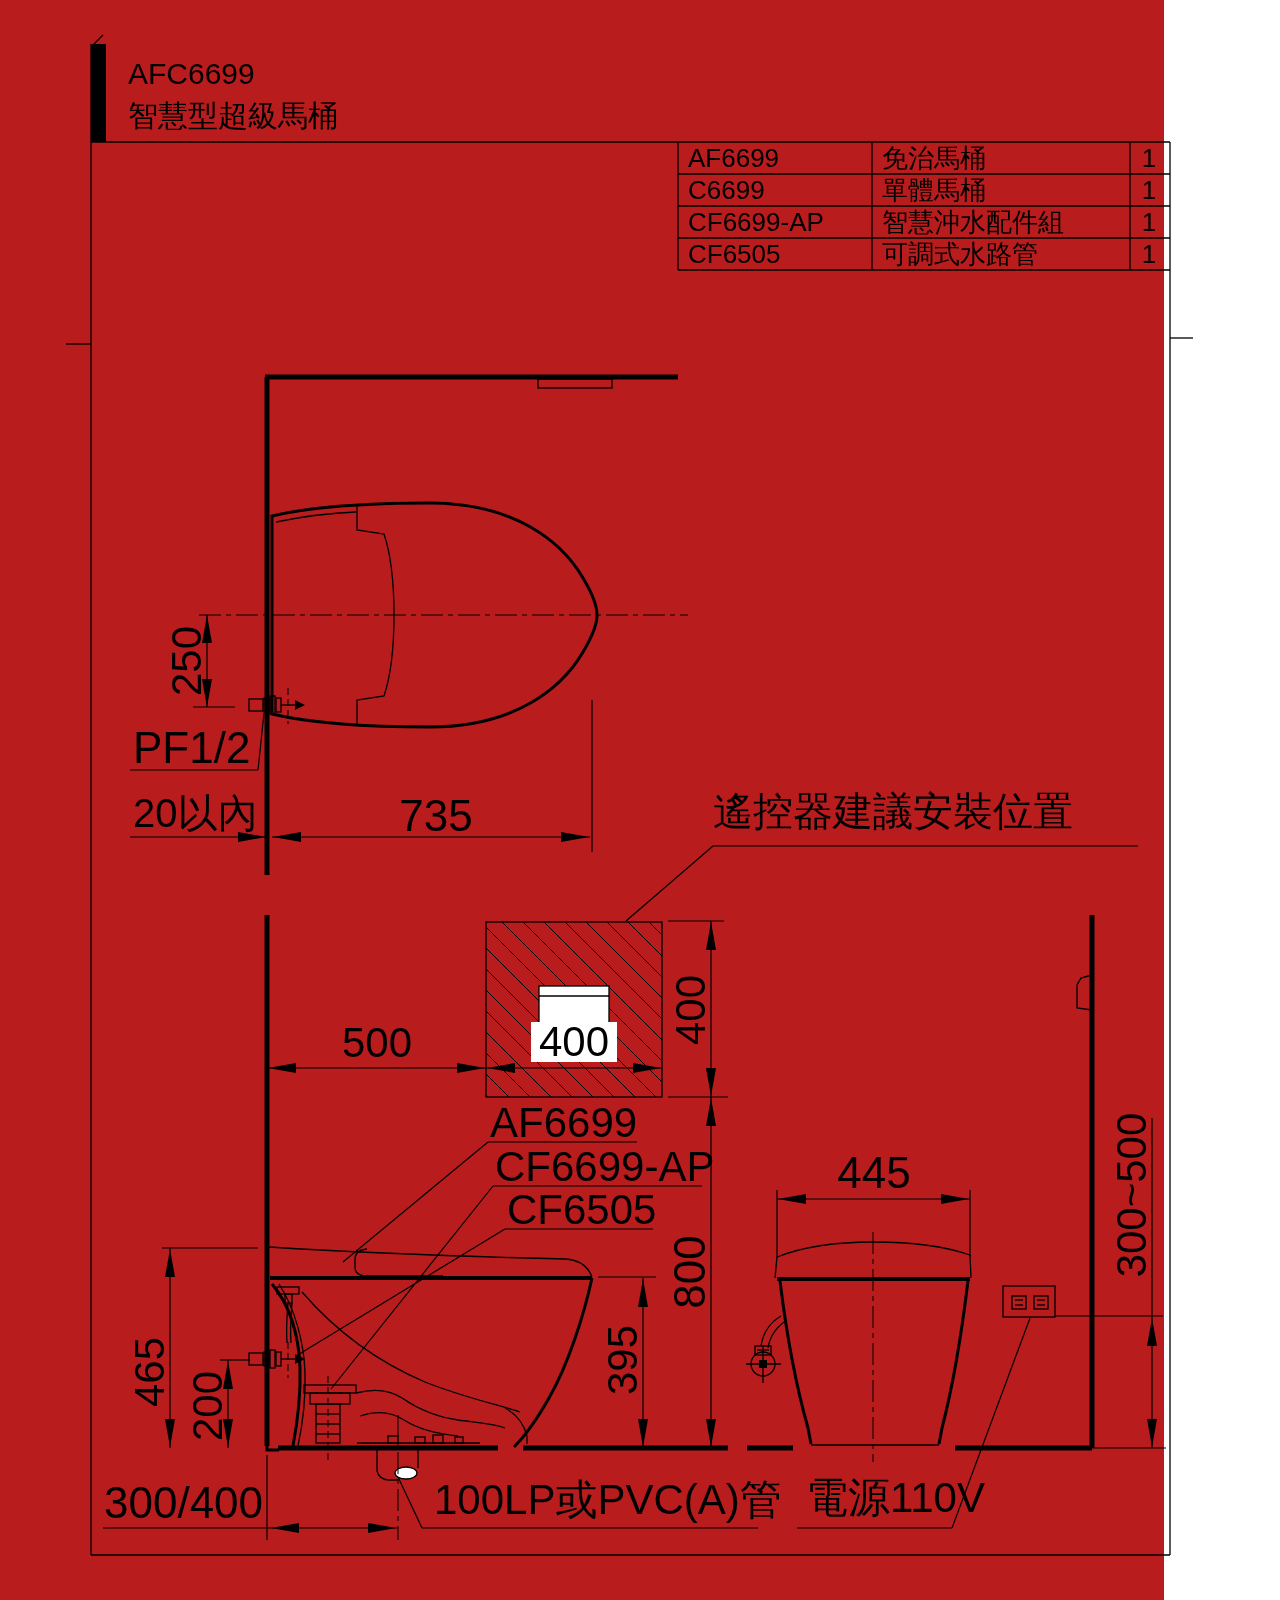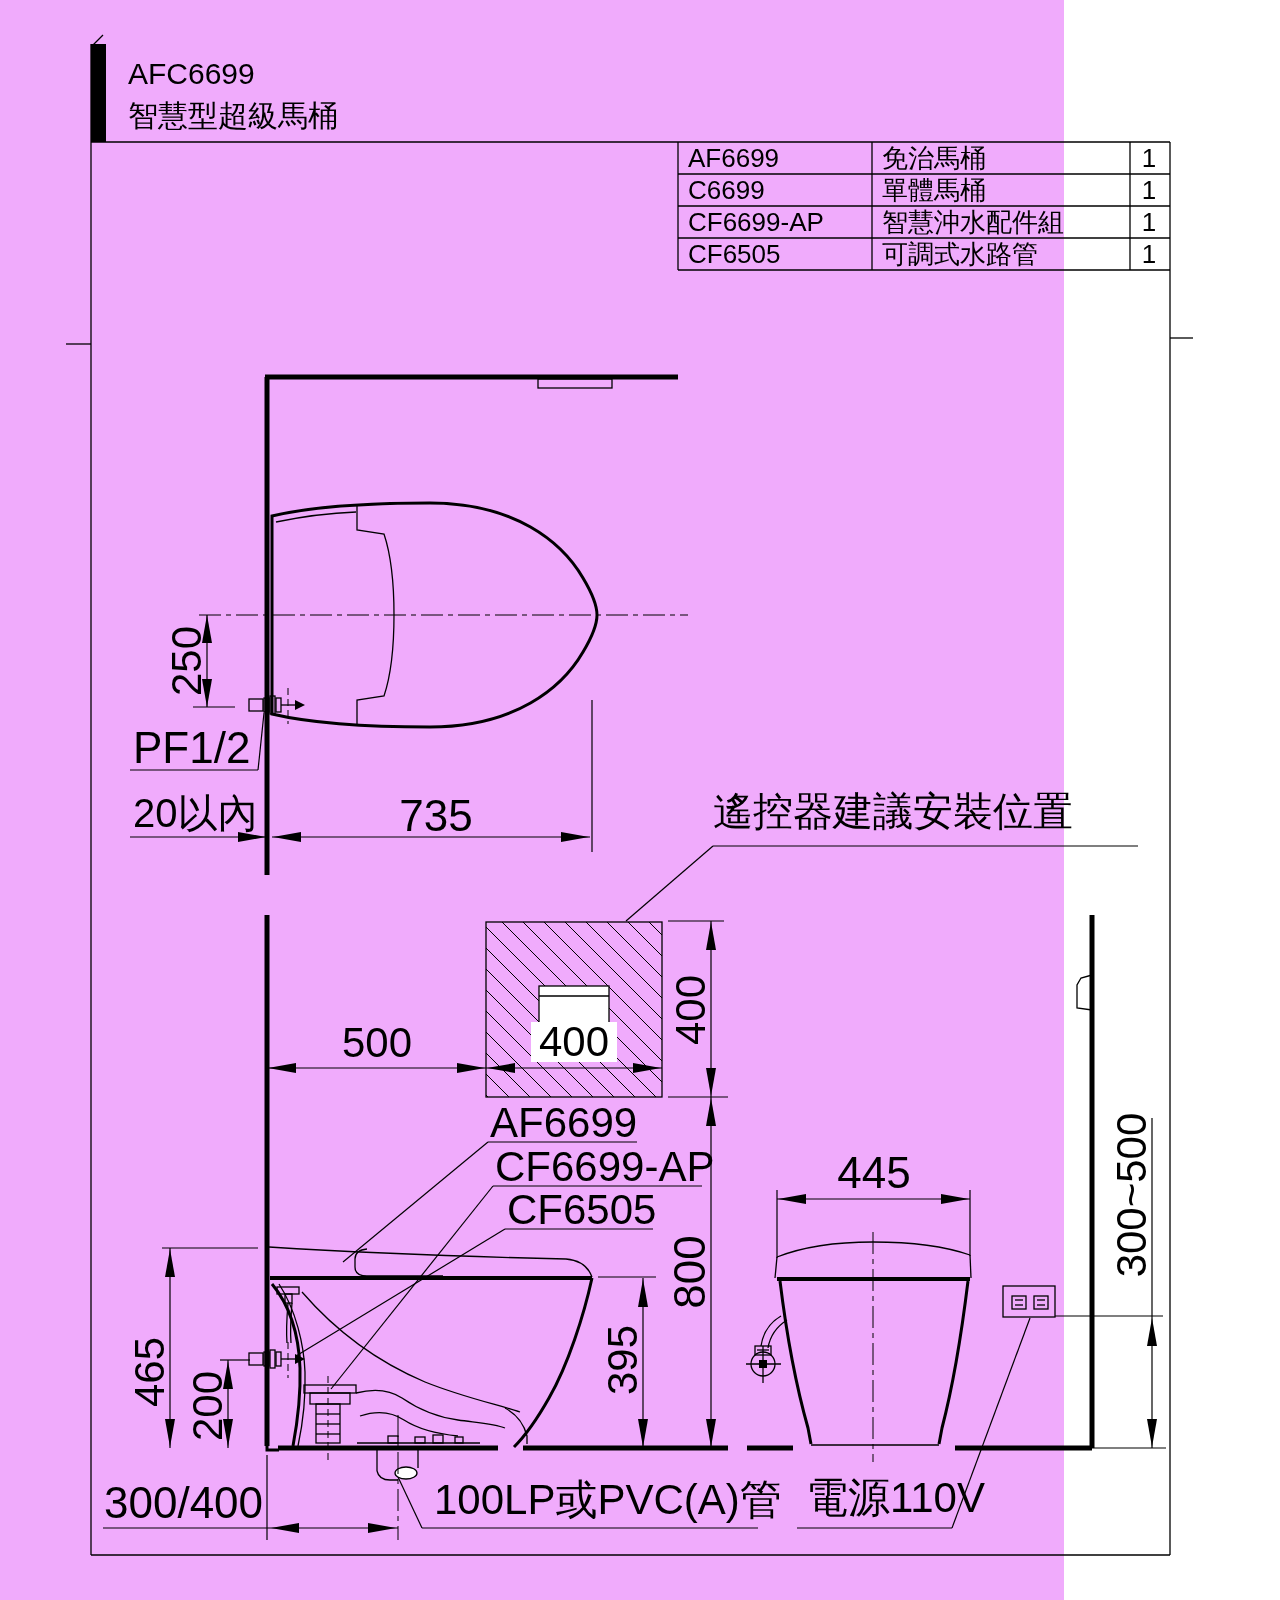--- a/index.html
+++ b/index.html
@@ -1,16 +1,16 @@
 <!DOCTYPE html>
 <html><head>
 <meta charset="utf-8">
 <style>
   html,body{margin:0;padding:0;background:#ffffff;}
-  .sheet{width:1064px;height:1600px;position:relative;background:#f0abfc;}
+  .sheet{width:1164px;height:1600px;position:relative;background:#b91c1c;}
   svg text{font-family:"Liberation Sans","DejaVu Sans",sans-serif;fill:#000;}
   .t-title{font-size:30px;}
   .t-table{font-size:26px;}
   .t-dim{font-size:42px;}
   .t-dimL{font-size:44px;}
   .t-cjk{font-size:40px;}
   .ln{stroke:#000;stroke-width:1.3;fill:none;}
   .lnd{stroke:#000;stroke-width:1.2;fill:none;}
   .thk{stroke:#000;stroke-width:3;fill:none;}
   .wall{stroke:#000;stroke-width:5;fill:none;}

